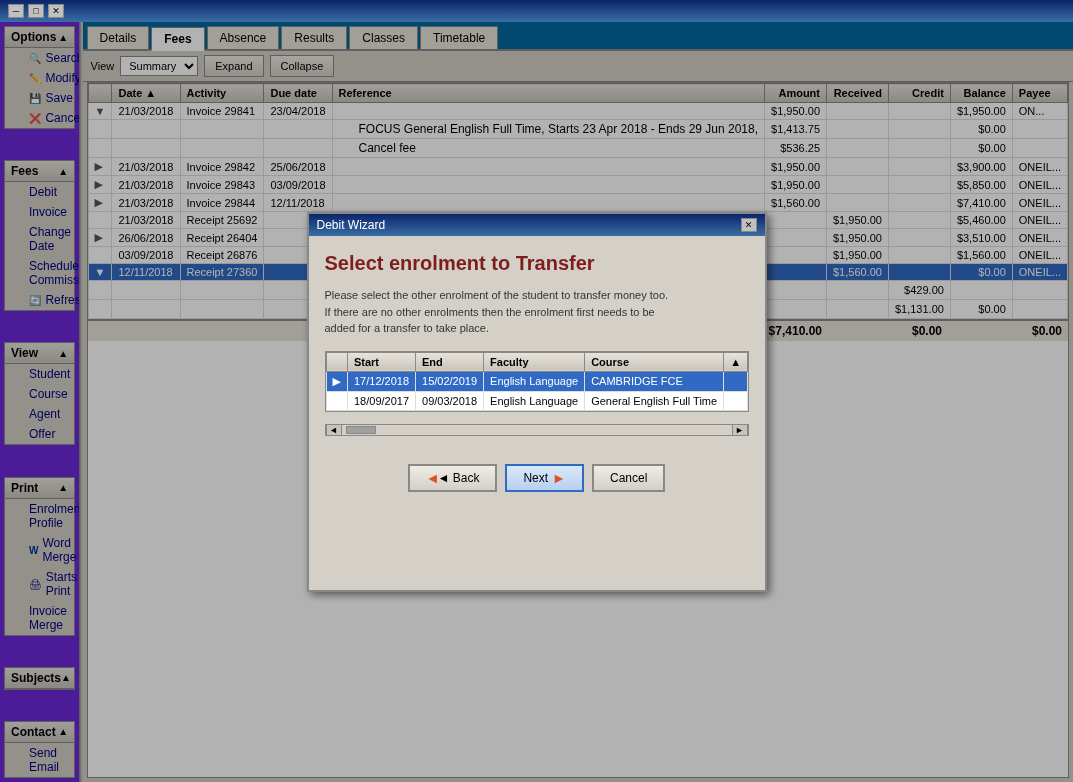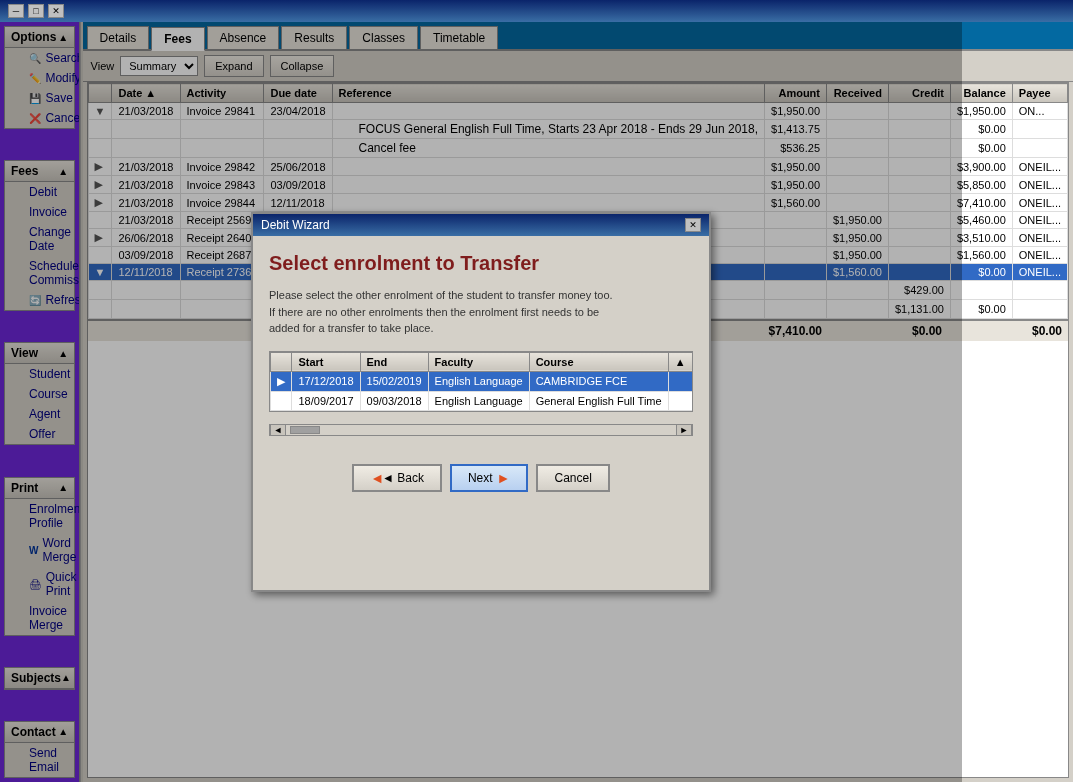--- a/index.html
+++ b/index.html
@@ -165,21 +165,21 @@
       font-size: 11px;
       font-weight: bold;
     }
     .footer-cell { width: 80px; text-align: right; }
 
     
     .modal-overlay {
       position: fixed;
       top: 22px;
       left: 0;
-      width: 962px;
+      width: 1073px;
       height: calc(782px - 22px);
       background: rgba(0,0,0,0.3);
       display: flex;
       align-items: center;
       justify-content: center;
       z-index: 100;
     }
     .modal {
       background: #d4d0c8;
       border: 2px solid #888;
@@ -389,21 +389,21 @@
       </div>
       <div class="sidebar-item">
         <span>Enrolment Profile</span>
       </div>
       <div class="sidebar-item">
         <span class="icon-word"></span>
         <span>Word Merge</span>
       </div>
       <div class="sidebar-item">
         <span class="icon-print"></span>
-        <span>Quick Print</span>
+        <span>Starts Print</span>
       </div>
       <div class="sidebar-item">
         <span>Invoice Merge</span>
       </div>
     </div>
 
     <div class="sidebar-section">
       <div class="sidebar-section-header">
         <span>Subjects</span>
         <span class="arrow">▲</span>

